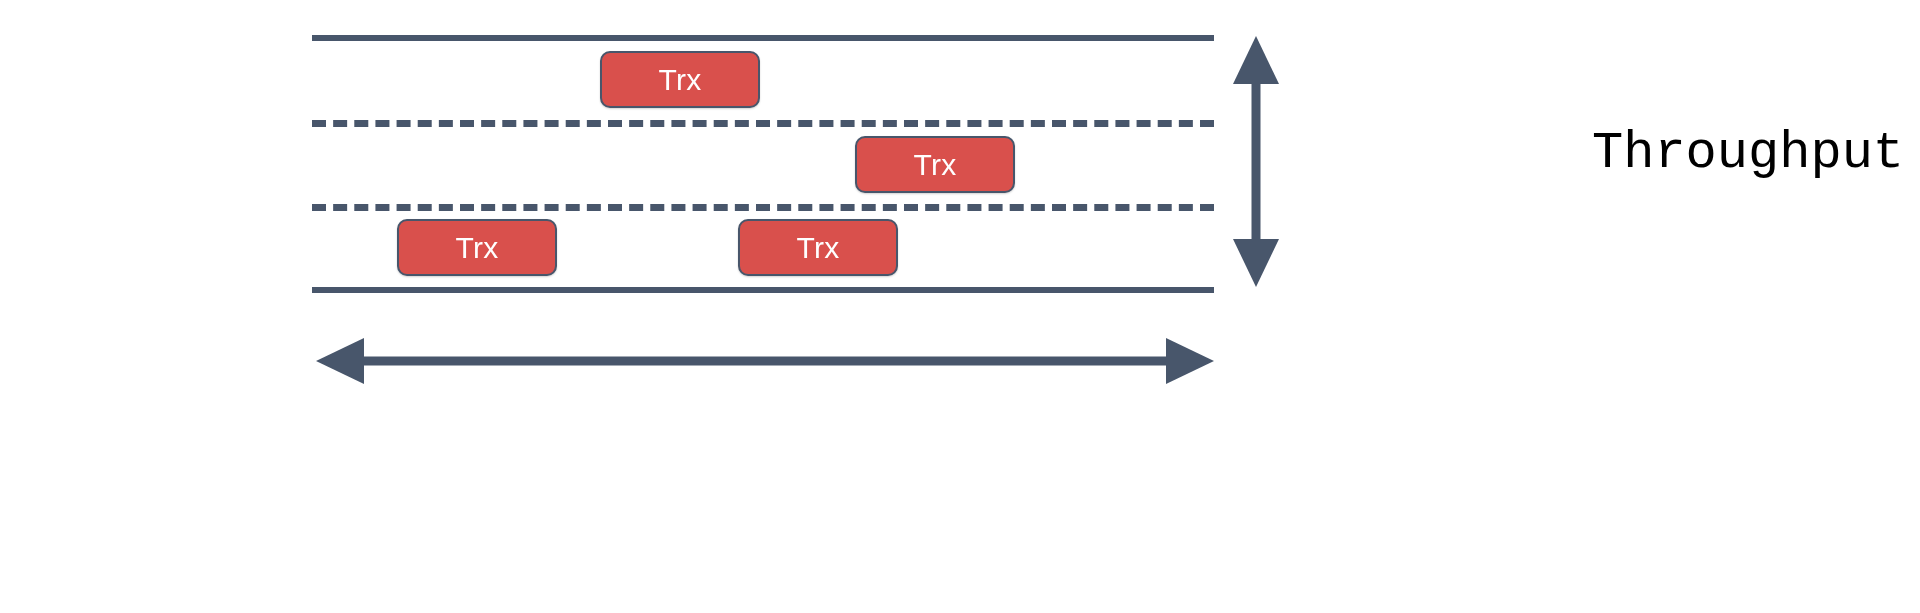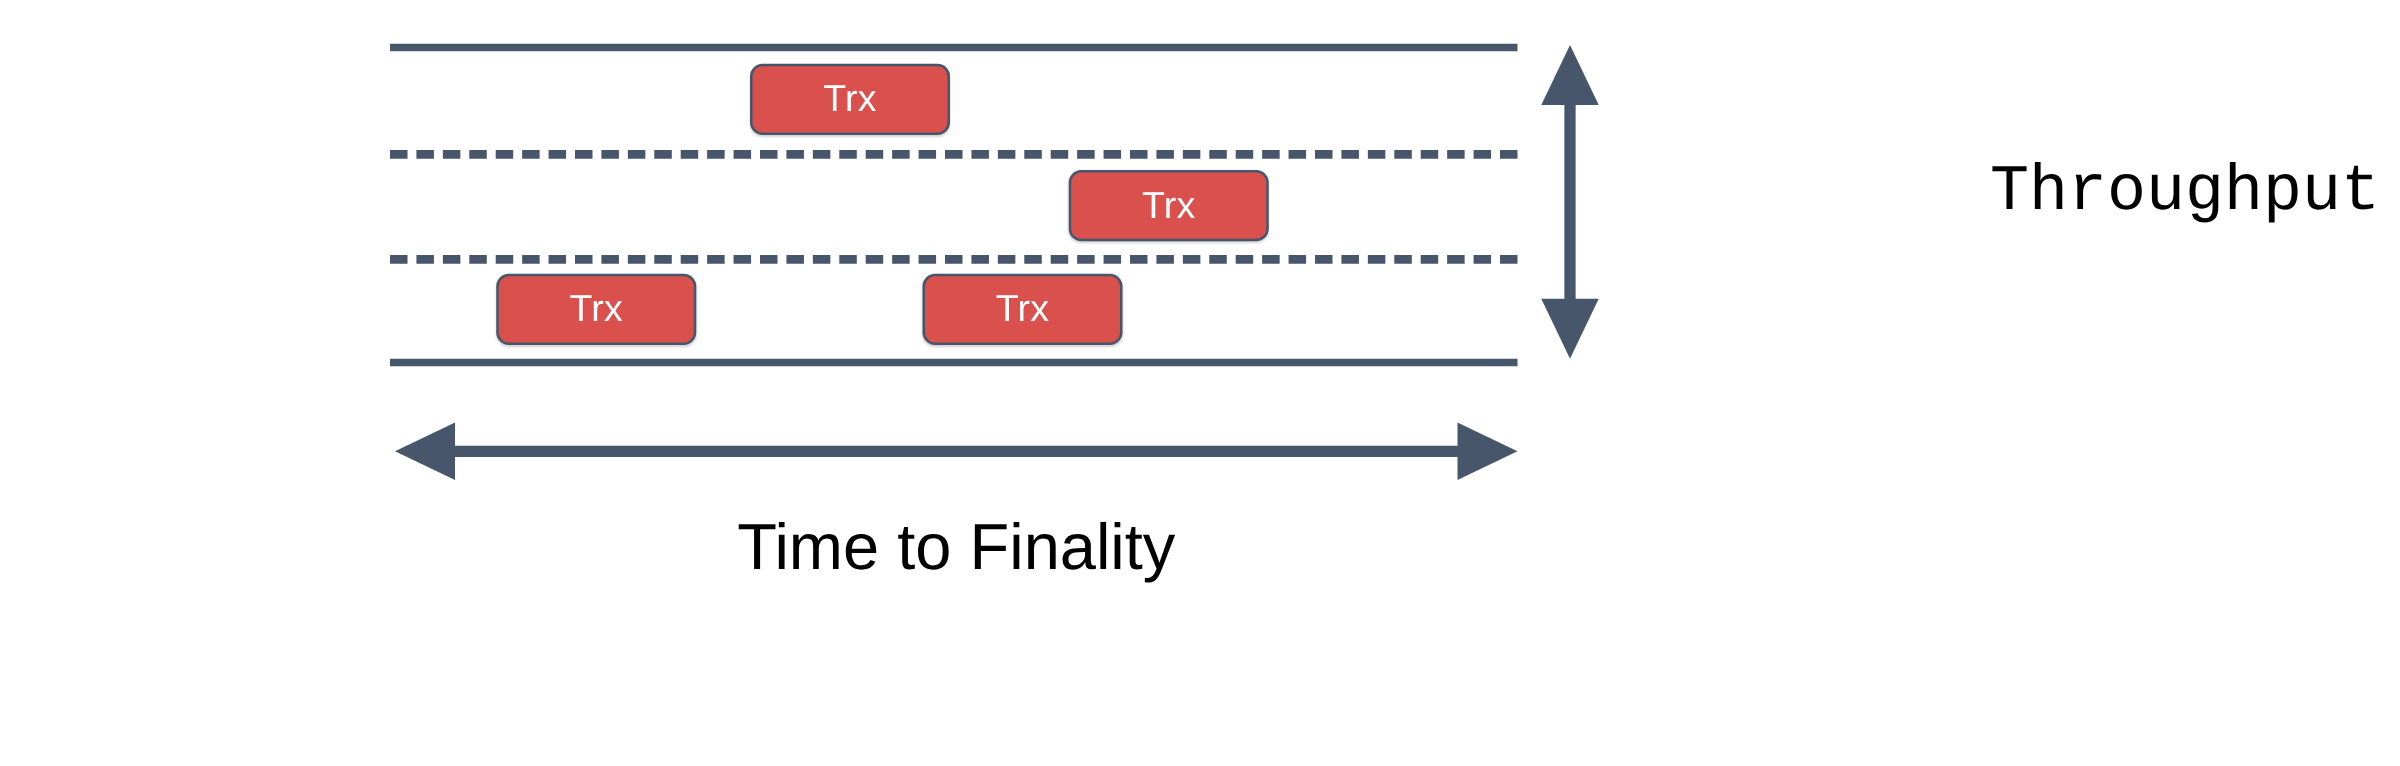--- a/index.html
+++ b/index.html
@@ -130,15 +130,14 @@
   </div>
   <div id="throughput-label">Throughput</div>
 
   <div id="time-arrow">
     <svg width="910" height="54" viewBox="0 0 910 54" xmlns="http://www.w3.org/2000/svg">
       <line x1="46" y1="27" x2="864" y2="27" stroke="#48566b" stroke-width="9"></line>
       <polygon points="6,27 54,4 54,50" fill="#48566b"></polygon>
       <polygon points="904,27 856,4 856,50" fill="#48566b"></polygon>
     </svg>
   </div>
-  <div id="time-label">Time to Finality</div>
 
 </div>
 
 </body></html>

